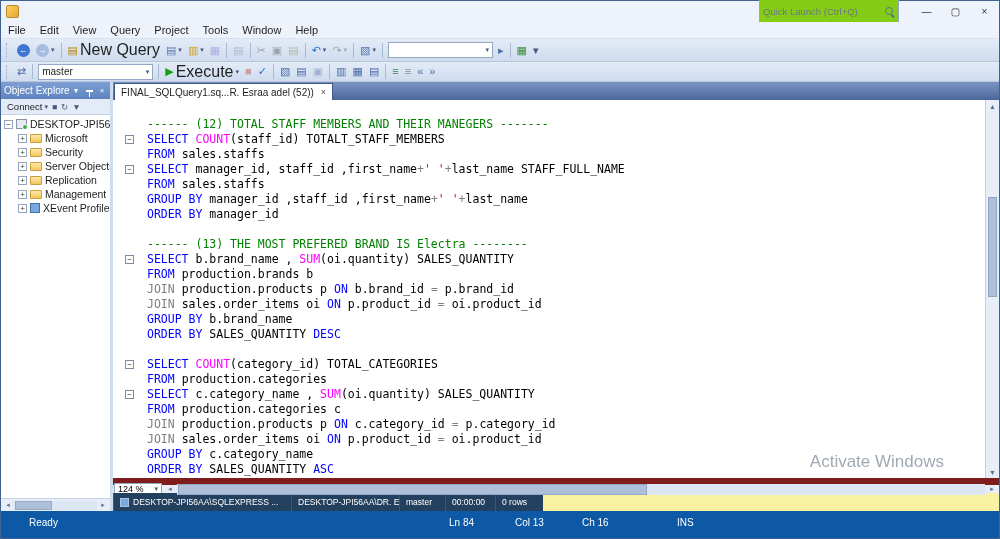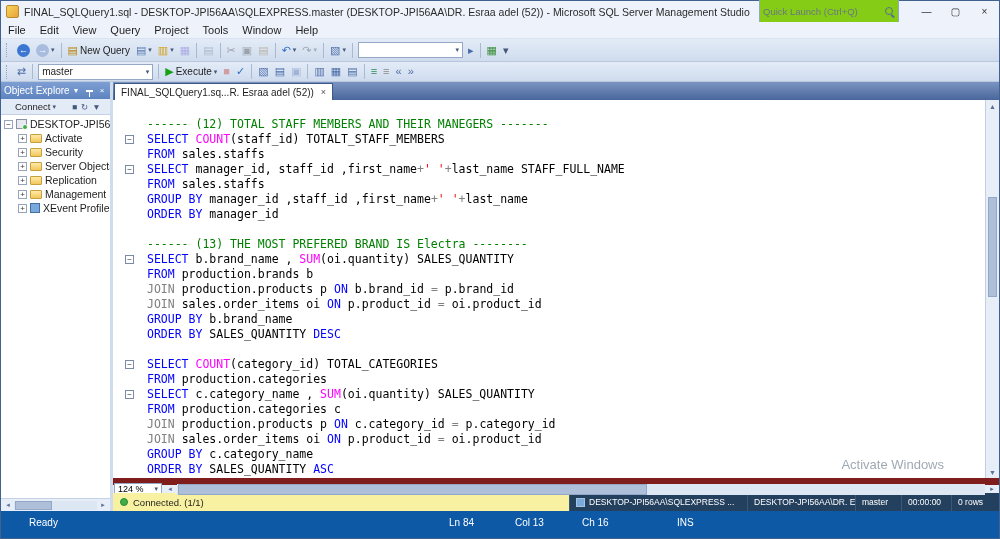--- a/index.html
+++ b/index.html
@@ -32,33 +32,33 @@
   .tb-btn{display:inline-flex;align-items:center;gap:2px;padding:1px 3px;flex:none}
   .tb-btn .glyph{font-size:11px;line-height:1}
   .dim{opacity:.4}
   .tb-sep{width:1px;height:15px;background:#aab9d2;margin:0 3px;flex:none}
   .tb-combo{display:inline-flex;align-items:center;height:16px;background:#fff;border:1px solid #94a7c4;font-size:10px;padding:0 3px;margin:0 2px;flex:none}
   .combo-text{flex:1;color:#1e1e1e;white-space:nowrap;overflow:hidden}
   .combo-caret{font-size:7px;color:#44587a;margin-left:4px}
   [data-name="find-combo"]{width:105px}
   [data-name="database-dropdown"]{width:115px}
   .circ{width:13px;height:13px;border-radius:50%;color:#fff;display:inline-flex;align-items:center;justify-content:center;font-size:9px;line-height:1}
-  .tb-label{font-size:10px;color:#1e1e1e;white-space:nowrap}
+  .tb-label{font-size:16px;color:#1e1e1e;white-space:nowrap}
   .tb-caret{font-size:7px;color:#44587a}
 
   
   .main{flex:1;display:flex;min-height:0}
   .oe-panel{width:112px;flex:none;display:flex;flex-direction:column;background:#fff;border-right:3px solid #cfdcee}
   .oe-header{height:17px;flex:none;display:flex;align-items:center;background:linear-gradient(#7e9fd4,#5d83bf);color:#fff;font-size:10px;padding:0 3px;gap:2px}
   .oe-title{flex:1;white-space:nowrap;overflow:hidden}
   .oe-hicons{display:flex;gap:3px;align-items:center}
   .oe-hicon{font-size:8px;width:10px;height:10px;display:inline-flex;align-items:center;justify-content:center}
   .pin-shape{width:7px;height:2px;background:#fff;position:relative;display:inline-block}
   .pin-shape::after{content:"";position:absolute;left:3px;top:2px;width:1px;height:5px;background:#fff}
-  .oe-toolbar{height:16px;flex:none;display:flex;align-items:center;background:#e3ebf7;border-bottom:1px solid #c5d2e6;font-size:9.5px;padding:0 14px;gap:16px;color:#1e1e1e}
+  .oe-toolbar{height:16px;flex:none;display:flex;align-items:center;background:#e3ebf7;border-bottom:1px solid #c5d2e6;font-size:9.5px;padding:0 6px;gap:4px;color:#1e1e1e}
   .oe-connect{display:inline-flex;align-items:center;gap:2px}
   .oe-tbicons{display:flex;gap:4px;align-items:center}
   .oe-tbicon{font-size:8.5px;color:#44587a}
   .oe-tree{flex:1;background:#fff;overflow:hidden;padding-top:2px}
   .tree-row{display:flex;align-items:center;height:14px;gap:3px;padding-left:3px;font-size:10.5px;color:#1e1e1e;white-space:nowrap;overflow:hidden}
   .tree-row.child{padding-left:17px}
   .expander{width:9px;height:9px;flex:none;border:1px solid #97a4bb;background:#fff;font-size:8px;line-height:7px;color:#333;display:inline-flex;align-items:center;justify-content:center}
   .node-icon{flex:none;display:inline-block}
   .icon-server{width:11px;height:10px;background:#e6e9ef;border:1px solid #8a93a5;position:relative}
   .icon-server::after{content:"";position:absolute;right:-2px;bottom:-2px;width:4px;height:4px;border-radius:50%;background:#3fae49;border:1px solid #fff}
@@ -77,21 +77,21 @@
   .tab-close{font-size:9px;color:#555}
   .code-area{flex:1;min-height:0;background:#fff;display:flex;position:relative}
   .code-lines{flex:1;min-width:0;overflow:hidden;padding-top:17px}
   .code-line{position:relative;height:15px;line-height:15px;padding-left:34px;font-family:"DejaVu Sans Mono","Liberation Mono",monospace;font-size:11.5px;white-space:pre}
   .fold-box{position:absolute;left:12px;top:3px;width:9px;height:9px;border:1px solid #7c8aa5;background:#fff;font-size:8px;color:#333;display:flex;align-items:center;justify-content:center;font-family:"Liberation Sans",sans-serif}
   .sg-c{color:#008000}.sg-k{color:#0000ff}.sg-f{color:#ff00ff}.sg-s{color:#ff0000}.sg-o{color:#808080}.sg-p{color:#000}
   .vscroll{width:14px;flex:none;display:flex;flex-direction:column;background:#e8eef8;border-left:1px solid #c2cfe2}
   .vs-arrow{height:12px;font-size:7px;color:#5a7096;display:flex;align-items:center;justify-content:center;flex:none}
   .vs-track{flex:1;position:relative}
   .vs-thumb{position:absolute;left:2px;right:2px;top:85px;height:100px;background:#aebfda;border:1px solid #93a7c7}
-  .watermark{position:absolute;right:55px;bottom:6px;font-size:13px;color:#8e9aa6;opacity:.85}
+  .watermark{position:absolute;right:55px;bottom:6px;font-size:17px;color:#8e9aa6;opacity:.85}
   .editor-bottom{height:15px;flex:none;display:flex;align-items:center;background:#e8eef8;border-top:7px solid #7f1d1d;padding:0 1px}
   .zoom-combo{width:48px;height:13px;flex:none;background:#fff;border:1px solid #94a7c4;display:flex;align-items:center;font-size:9px;padding:0 3px;margin-right:2px}
   .zoom-combo .zv{flex:1}
   .hs-track{flex:1;height:11px;position:relative;background:#dde6f3;margin:0 1px}
   .hs-thumb{position:absolute;left:1px;top:0;bottom:0;width:58%;background:#aebfda;border:1px solid #93a7c7}
 
   
   .conn-bar{height:18px;flex:none;display:flex;background:#f7f1a1;font-size:9.5px;color:#1e1e1e}
   .conn-left{flex:1;display:flex;align-items:center;gap:5px;padding:0 7px;min-width:0}
   .conn-dot{width:8px;height:8px;border-radius:50%;background:#3fae49;border:1px solid #2d8a37;flex:none}
@@ -113,21 +113,20 @@
   .sb-ch{left:581px}
   .sb-ins{left:676px}
 </style>
 </head>
 <body>
 
 <div class="window" data-name="ssms-window">
 
   <div class="titlebar" data-name="title-bar">
     <span class="app-icon" data-name="ssms-app-icon"></span>
-    <span class="title-text" data-name="window-title">FINAL_SQLQuery1.sql - DESKTOP-JPI56AA\SQLEXPRESS.master (DESKTOP-JPI56AA\DR. Esraa adel (52)) - Microsoft SQL Server Management Studio</span>
     <div class="quicklaunch" data-name="quick-launch-box">
       <input class="ql-input" data-name="quick-launch-input" placeholder="Quick Launch (Ctrl+Q)" style="">
       <span class="ql-mag" data-name="search-icon"></span>
     </div>
     <div class="win-btns" data-name="window-controls">
       <span class="win-btn" data-name="minimize-button">—</span>
       <span class="win-btn" data-name="maximize-button">▢</span>
       <span class="win-btn" data-name="close-button">×</span>
     </div>
   </div>
@@ -293,21 +292,21 @@
       </div>
       <div class="oe-tree" data-name="object-explorer-tree">
           <div class="tree-row" data-name="tree-item-desktop-jpi56aa">
             <span class="expander" data-name="collapse-icon">−</span>
             <span class="node-icon icon-server" data-name="server-icon"></span>
             <span class="tree-label" data-name="tree-item-label">DESKTOP-JPI56AA\...</span>
           </div>
           <div class="tree-row child" data-name="tree-item-databases">
             <span class="expander" data-name="expand-icon">+</span>
             <span class="node-icon icon-folder" data-name="folder-icon"></span>
-            <span class="tree-label" data-name="tree-item-label">Activate</span>
+            <span class="tree-label" data-name="tree-item-label">Microsoft</span>
           </div>
           <div class="tree-row child" data-name="tree-item-security">
             <span class="expander" data-name="expand-icon">+</span>
             <span class="node-icon icon-folder" data-name="folder-icon"></span>
             <span class="tree-label" data-name="tree-item-label">Security</span>
           </div>
           <div class="tree-row child" data-name="tree-item-server-objects">
             <span class="expander" data-name="expand-icon">+</span>
             <span class="node-icon icon-folder" data-name="folder-icon"></span>
             <span class="tree-label" data-name="tree-item-label">Server Objects</span>
@@ -388,24 +387,20 @@
           <span class="combo-caret" data-name="chevron-down-icon">▾</span>
         </span>
         <span class="hs-arrow" data-name="scroll-left-icon">◂</span>
         <span class="hs-track" data-name="hscroll-track">
             <span class="hs-thumb" data-name="hscroll-thumb"></span>
           </span>
         <span class="hs-arrow" data-name="scroll-right-icon">▸</span>
       </div>
 
       <div class="conn-bar" data-name="connection-status-bar">
-        <div class="conn-left" data-name="connection-status-left">
-          <span class="conn-dot" data-name="connected-icon"></span>
-          <span data-name="connection-status-text">Connected. (1/1)</span>
-        </div>
         <div class="conn-segs" data-name="connection-status-segments">
             <span class="conn-seg" data-name="server-instance">
               <span class="seg-icon" data-name="server-status-icon"></span>
               <span data-name="server-instance-text">DESKTOP-JPI56AA\SQLEXPRESS ...</span>
             </span>
             <span class="conn-seg" data-name="login-user">
               <span data-name="login-user-text">DESKTOP-JPI56AA\DR. Es...</span>
             </span>
             <span class="conn-seg" data-name="current-database">
               <span data-name="current-database-text">master</span>

